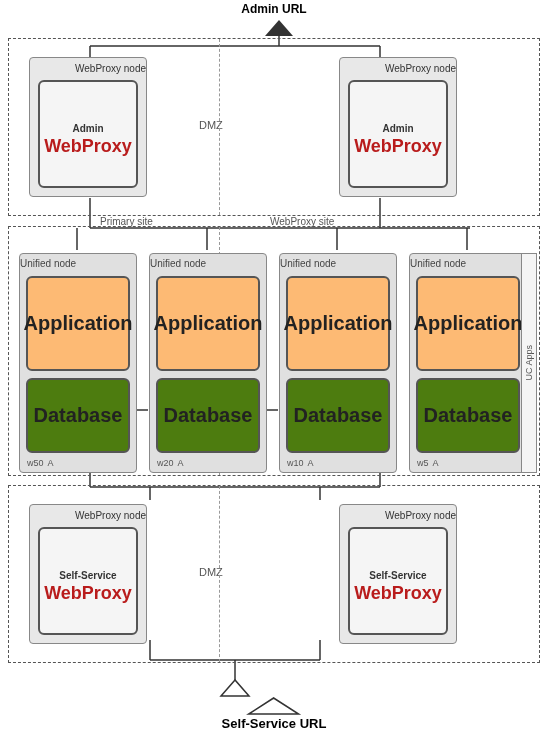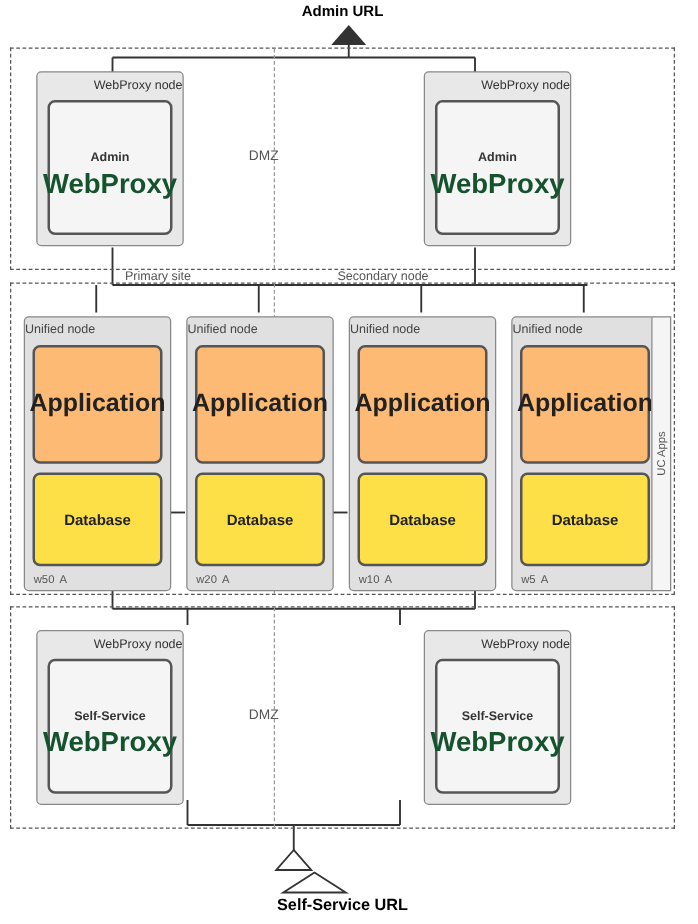--- a/index.html
+++ b/index.html
@@ -97,23 +97,23 @@
       justify-content: center;
     }
     .webproxy-inner-title {
       font-size: 10px;
       font-weight: bold;
       color: #333;
       margin-bottom: 2px;
       margin-top: 12px;
     }
     .webproxy-inner-name {
-      font-size: 22px;
-      font-weight: bold;
-      color: #14532d;
+      font-size: 18px;
+      font-weight: bold;
+      color: #b91c1c;
     }
 
     
     .dmz-label {
       position: absolute;
       font-size: 11px;
       color: #555;
     }
 
     
@@ -152,27 +152,27 @@
       font-size: 20px;
       font-weight: bold;
       color: #222;
     }
     .db-box {
       position: absolute;
       top: 124px;
       left: 6px;
       right: 6px;
       height: 75px;
-      background: #fde047;
+      background: #4d7c0f;
       border: 2px solid #555;
       border-radius: 6px;
       display: flex;
       align-items: center;
       justify-content: center;
-      font-size: 12px;
+      font-size: 20px;
       font-weight: bold;
       color: #222;
     }
     .node-footer {
       position: absolute;
       bottom: 4px;
       left: 7px;
       font-size: 9px;
       color: #555;
       display: flex;
@@ -258,21 +258,21 @@
     <div class="webproxy-node" style="top:18px; left:330px;">
       <div class="webproxy-node-label">WebProxy node</div>
       <div class="webproxy-inner">
         <div class="webproxy-inner-title">Admin</div>
         <div class="webproxy-inner-name">WebProxy</div>
       </div>
     </div>
   </div>
 
   <div class="site-label" style="top:216px; left:100px;">Primary site</div>
-  <div class="site-label" style="top:216px; left:270px;">Secondary node</div>
+  <div class="site-label" style="top:216px; left:270px;">WebProxy site</div>
 
   <div class="zone-middle">
 
     <div style="position:absolute; left:210px; top:0; bottom:0; border-left:1.5px dashed #999;"></div>
 
     <div class="unified-node" style="top:26px; left:10px;">
       <div class="unified-node-label">Unified node</div>
       <div class="app-box">Application</div>
       <div class="db-box">Database</div>
       <div class="node-footer">
@@ -332,21 +332,21 @@
 
     <div class="webproxy-node" style="top:18px; left:330px;">
       <div class="webproxy-node-label">WebProxy node</div>
       <div class="webproxy-inner">
         <div class="webproxy-inner-title">Self-Service</div>
         <div class="webproxy-inner-name">WebProxy</div>
       </div>
     </div>
   </div>
 
-  <div style="position:absolute; bottom:8px; left:50%; transform:translateX(-50%); display:flex; flex-direction:column; ">
+  <div style="position:absolute; bottom:8px; left:50%; transform:translateX(-50%); display:flex; flex-direction:column; align-items:center;">
 
     <svg width="60" height="20" style="display:block;">
       <polygon points="30,2 5,18 55,18" fill="none" stroke="#333" stroke-width="1.5"></polygon>
     </svg>
     <div class="self-service-url-label" style="position:static; transform:none; font-size:13px; font-weight:bold;">Self-Service URL</div>
   </div>
 
 </div>
 
 </body></html>

